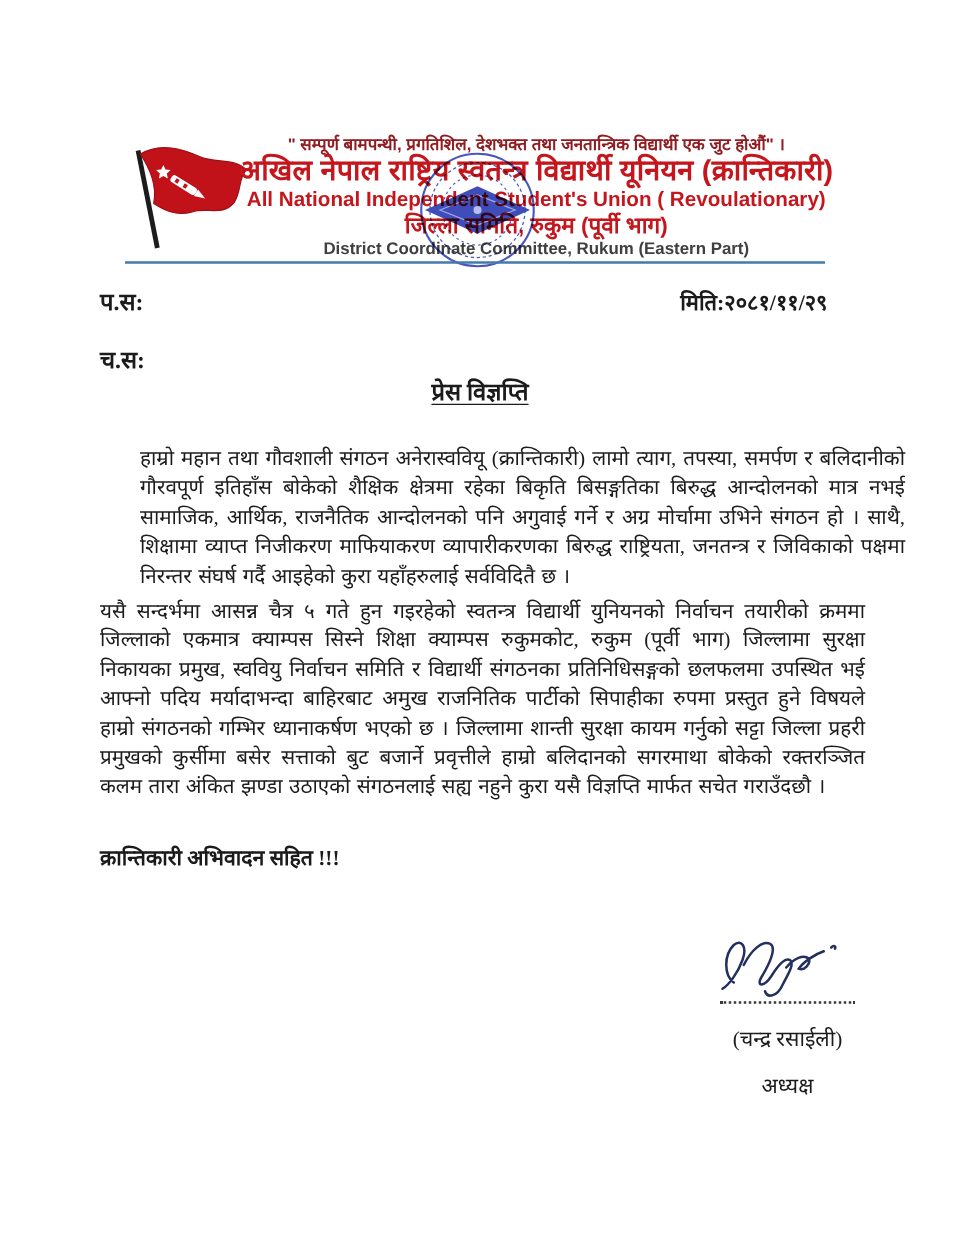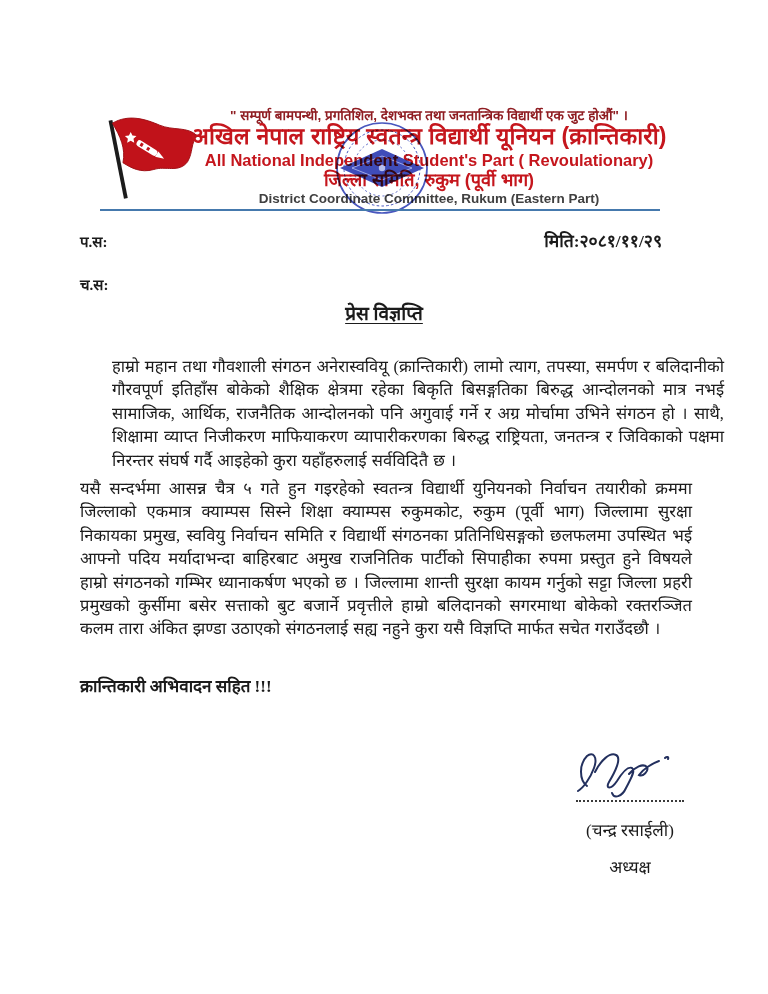--- a/index.html
+++ b/index.html
@@ -26,21 +26,21 @@
   .stamp{position:absolute;left:334px;top:118px;mix-blend-mode:multiply;opacity:.88;}
   .header-rule{
     position:absolute;left:100px;top:209px;width:560px;height:0;
     border-top:2.5px solid #4579ad;
   }
   
   .meta-row1{
     position:absolute;left:80px;top:228px;width:612px;
     display:flex;justify-content:space-between;align-items:baseline;
   }
-  .ref-label,.chalani-label{font-size:15px;font-weight:600;}
+  .ref-label,.chalani-label{font-size:19px;font-weight:600;}
   .date-value{font-size:17.5px;font-weight:600;padding-right:30px;text-align:right;}
   .meta-row2{position:absolute;left:80px;top:274px;}
   
   .press-title{
     position:absolute;left:0;top:300px;width:768px;text-align:center;
     font-size:19px;font-weight:bold;
   }
   .press-title span{text-decoration:underline;text-underline-offset:3px;}
   
   .para{
@@ -82,21 +82,21 @@
         <path d="M64,36 l9,3.2 -9,3.3 z" fill="#ffffff"></path>
         <rect x="44" y="37.5" width="3" height="3.5" fill="#c1121a"></rect>
         <rect x="52" y="37.5" width="3" height="3.5" fill="#c1121a"></rect>
       </g>
     </svg>
   </span>
 
   <div class="header-text">
     <div class="slogan">" सम्पूर्ण बामपन्थी, प्रगतिशिल, देशभक्त तथा जनतान्त्रिक विद्यार्थी एक जुट होऔं" ।</div>
     <div class="org-nepali">अखिल नेपाल राष्ट्रिय स्वतन्त्र विद्यार्थी यूनियन (क्रान्तिकारी)</div>
-    <div class="org-english">All National Independent Student's Part ( Revoulationary)</div>
+    <div class="org-english">All National Independent Student's Union ( Revoulationary)</div>
     <div class="committee-nepali">जिल्ला समिति, रुकुम (पूर्वी भाग)</div>
     <div class="committee-english">District Coordinate Committee, Rukum (Eastern Part)</div>
   </div>
 
   <span class="stamp">
     <svg width="96" height="100" viewBox="0 0 96 100">
       <circle cx="48" cy="50" r="45" fill="none" stroke="#2f3fb5" stroke-width="1.7"></circle>
       <circle cx="48" cy="50" r="38" fill="none" stroke="#2f3fb5" stroke-width="1" stroke-dasharray="2.6 2.2"></circle>
       <circle cx="48" cy="50" r="28" fill="none" stroke="#2f3fb5" stroke-width="0.9" stroke-dasharray="2 2.6"></circle>
       <polygon points="6,50 48,31 90,50 48,69" fill="#2433b0"></polygon>

